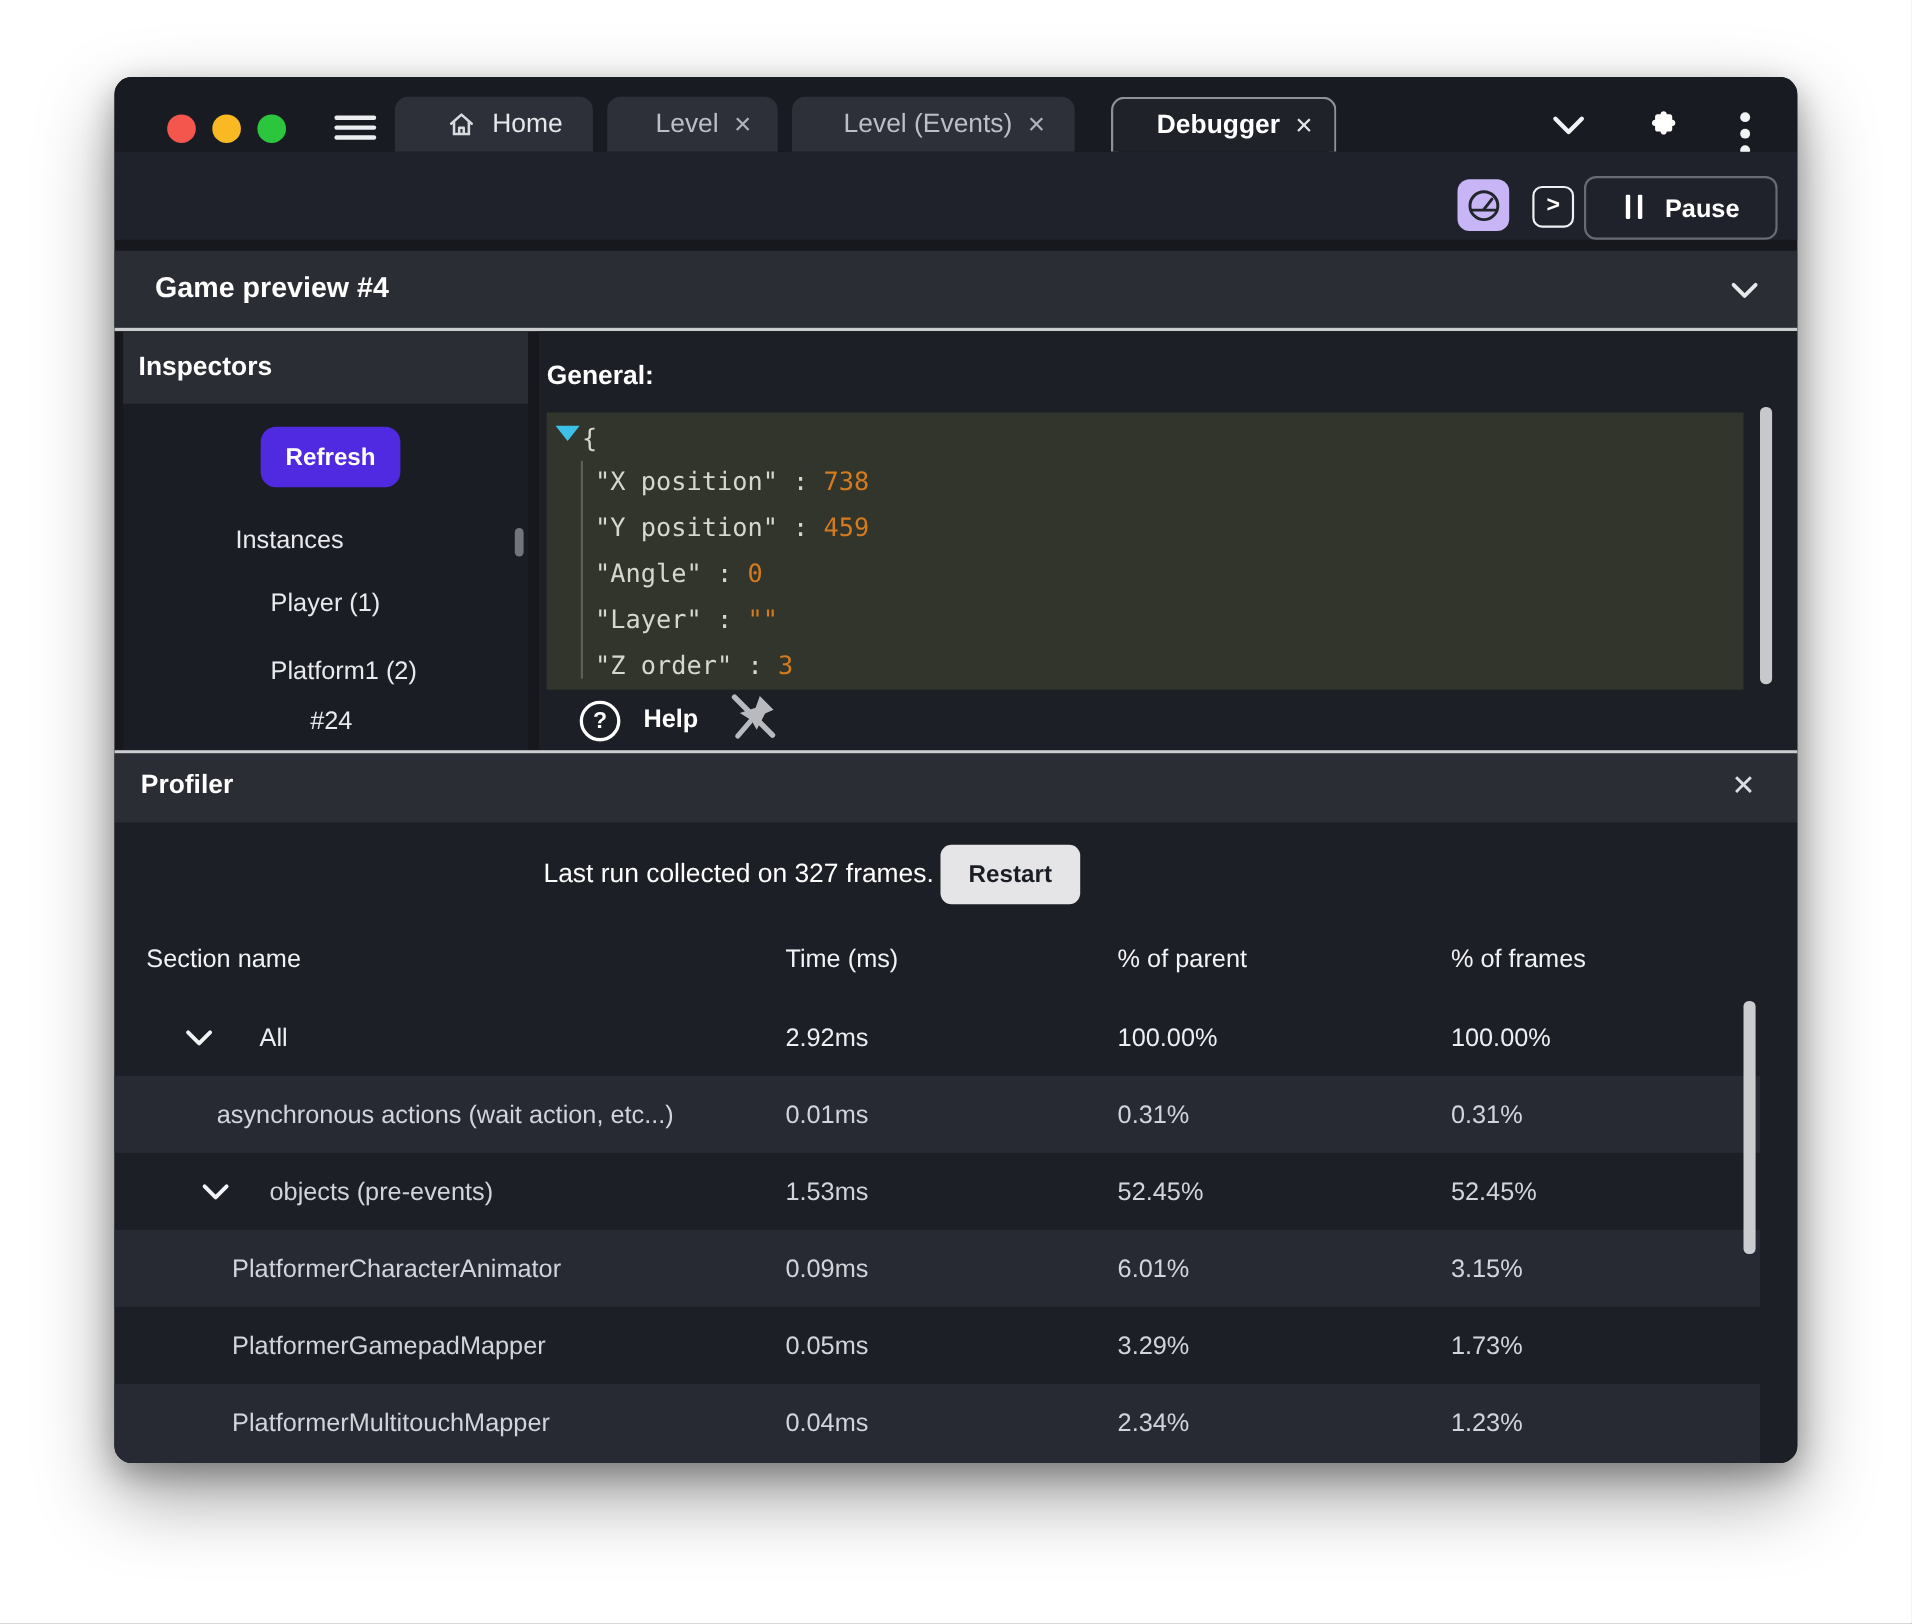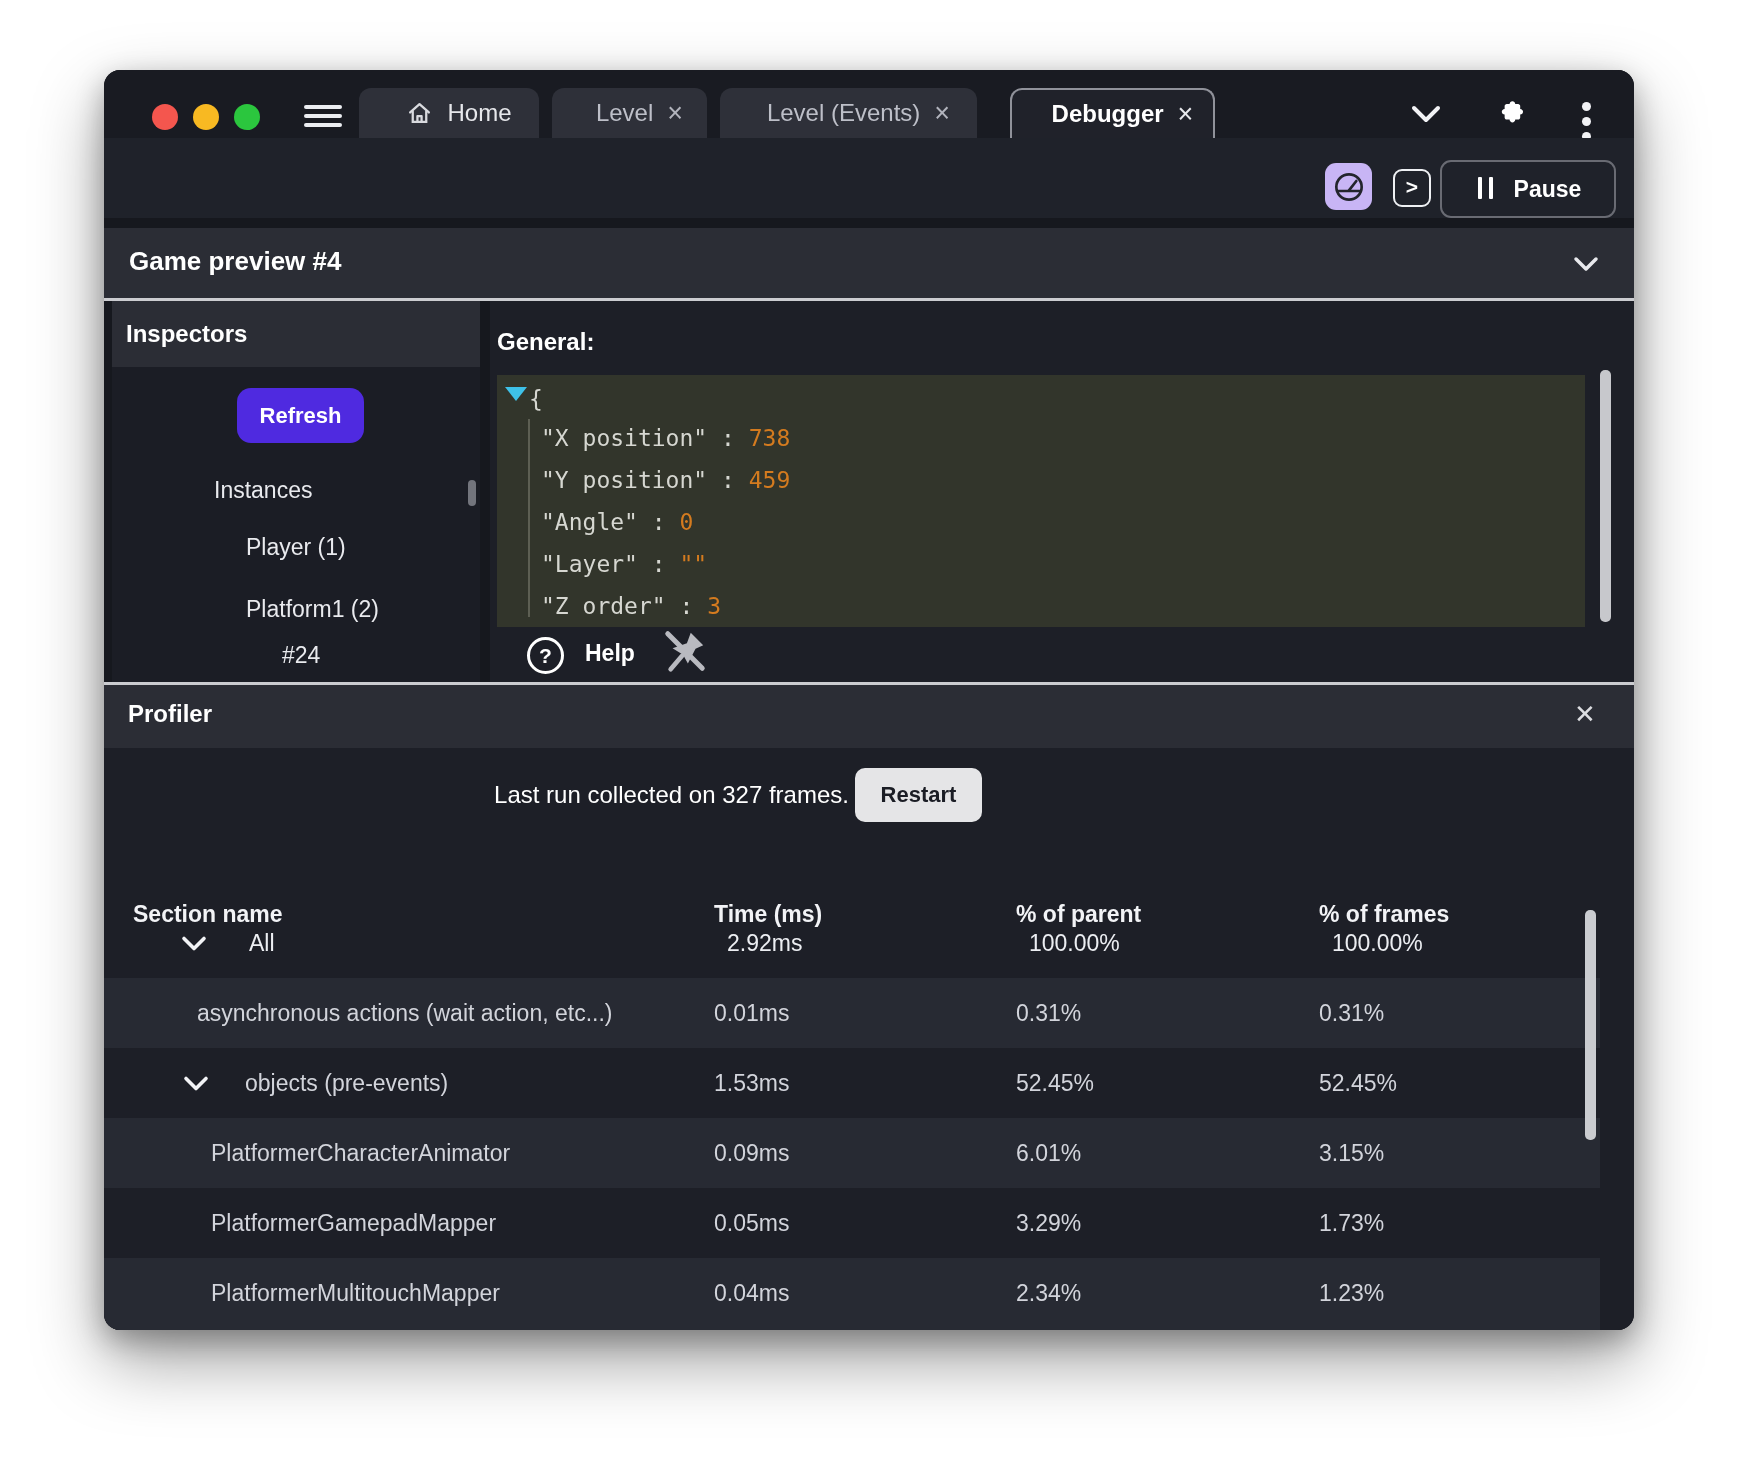--- a/index.html
+++ b/index.html
@@ -37,21 +37,21 @@
     border:2.5px solid #eef0f3;border-radius:9px;color:#fff;font-size:21px;font-weight:700;
     display:flex;align-items:center;justify-content:center;cursor:pointer;padding:0 0 2px 0;}
   .pause-btn{position:absolute;left:1336px;top:90px;width:176px;height:58px;background:transparent;
     border:2px solid #696b73;border-radius:11px;display:flex;align-items:center;justify-content:center;
     gap:17px;cursor:pointer;color:#fff;}
   .pause-bars i{display:inline-block;width:4px;height:22px;background:#fff;border-radius:1px;margin:0 3.5px;}
   .pause-label{font-size:23px;font-weight:700;color:#fff;}
 
   
   .preview-header{position:absolute;left:0;top:158px;width:1530px;height:70px;background:#2b2d35;cursor:pointer;}
-  .preview-title{position:absolute;left:25px;top:18px;font-size:26px;font-weight:600;color:#fff;}
+  .preview-title{position:absolute;left:37px;top:18px;font-size:26px;font-weight:600;color:#fff;}
   .preview-chevron{position:absolute;right:34px;top:27px;}
   .sep{position:absolute;left:0;width:1530px;height:3px;background:#cbccd0;}
   .sep1{top:228px;} .sep2{top:612px;}
 
   
   .left-panel{position:absolute;left:8px;top:231px;width:368px;height:381px;background:#1b1d25;}
   .left-header{position:absolute;left:8px;top:231px;width:368px;height:66px;background:#2b2d35;
     display:flex;align-items:center;padding-left:14px;font-size:24px;font-weight:600;color:#fff;}
   .refresh-btn{position:absolute;left:133px;top:318px;width:127px;height:55px;background:#4f2ae0;
     border:none;border-radius:14px;color:#fff;font-size:22px;font-weight:700;cursor:pointer;
@@ -83,28 +83,28 @@
   
   .profiler-header{position:absolute;left:0;top:615px;width:1530px;height:63px;background:#2b2d35;}
   .profiler-title{position:absolute;left:24px;top:15px;font-size:24px;font-weight:600;color:#fff;}
   .profiler-close{position:absolute;left:1470px;top:14px;font-size:26px;color:#dcdde1;cursor:pointer;}
   .profiler-body{position:absolute;left:0;top:678px;width:1530px;height:582px;background:#1d1f27;}
   .status-row{position:absolute;left:0;top:693px;width:1268px;height:64px;
     display:flex;align-items:center;justify-content:center;gap:6px;}
   .status-text{font-size:24px;color:#fff;}
   .restart-btn{width:127px;height:54px;background:#e5e5e7;border:none;border-radius:10px;
     color:#1b1d25;font-size:22px;font-weight:700;cursor:pointer;font-family:"Liberation Sans",sans-serif;}
-  .th{position:absolute;top:788px;font-size:23px;font-weight:700;color:#f2f3f6;margin-top:43px;}
+  .th{position:absolute;top:788px;font-size:23px;font-weight:400;color:#f2f3f6;}
   .th-name{left:29px;} .th-time{left:610px;} .th-parent{left:912px;} .th-total{left:1215px;}
   .prow{position:absolute;left:0;width:1496px;height:70px;}
   .prow.alt{background:#272a33;}
   .prow span{position:absolute;top:0;line-height:70px;font-size:23px;color:#d2d4db;white-space:nowrap;}
   .prow .c-time{left:610px;} .prow .c-parent{left:912px;} .prow .c-total{left:1215px;}
   .prow .row-chevron{position:absolute;top:27px;cursor:pointer;}
-  .r0{top:838px;margin-left:13px;} .r1{top:908px;} .r2{top:978px;} .r3{top:1048px;padding-left:40px;} .r4{top:1118px;} .r5{top:1188px;height:72px;}
+  .r0{top:838px;} .r1{top:908px;} .r2{top:978px;} .r3{top:1048px;padding-left:40px;} .r4{top:1118px;} .r5{top:1188px;height:72px;}
   .r0 span{color:#eceef2;}
   .table-scrollbar{position:absolute;left:1481px;top:840px;width:11px;height:230px;border-radius:5px;background:#caccd0;cursor:pointer;}
 </style>
 </head>
 <body>
 
 <div class="window">
 
   <div class="tabbar">
     <span class="tl tl-red"></span>

